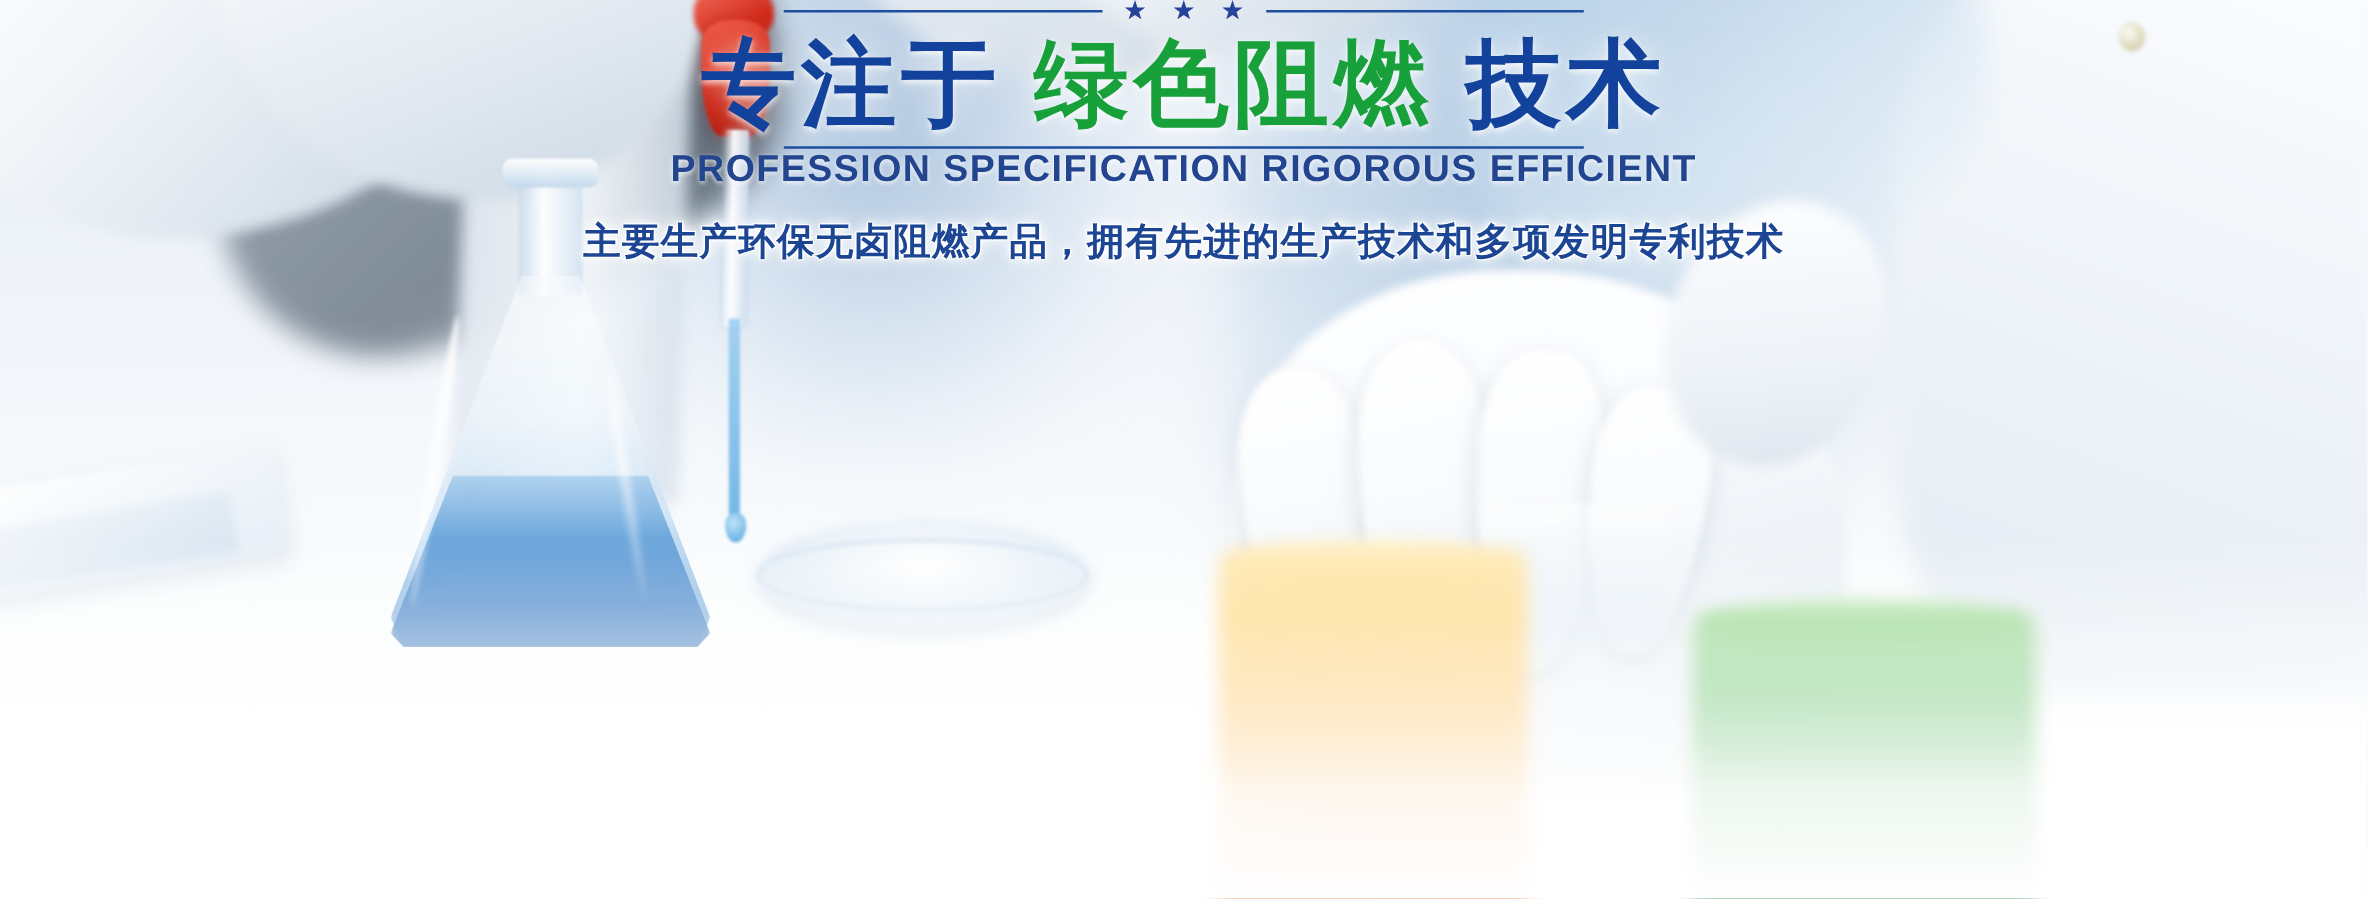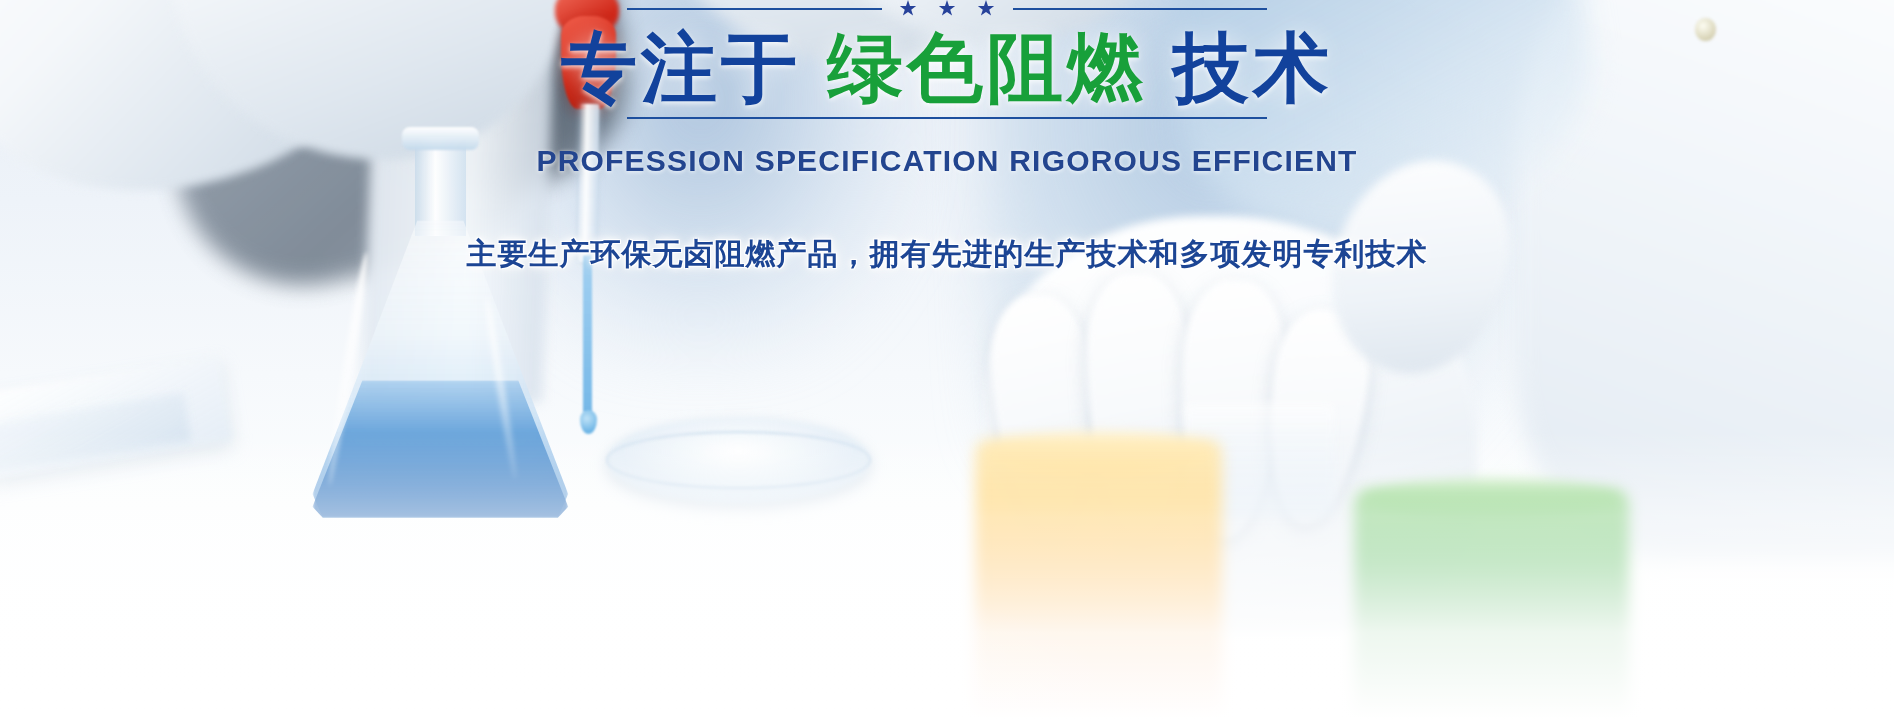--- a/index.html
+++ b/index.html
@@ -304,31 +304,31 @@
   .t-green{color:#18a03a;}
   .t-gap{display:inline-block;width:26px;}
 
   .rule-bottom{
     width:640px;height:0;
     border-top:2px solid #1d4f9e;
     margin-top:8px;
   }
 
   .subtitle-en{
-    margin-top:25px;
+    margin-top:0;
     font-size:30px;
     font-weight:700;
     letter-spacing:1.2px;
     color:#23458f;
     white-space:nowrap;
     text-shadow:0 1px 4px rgba(255,255,255,.8);
   }
 
   .tagline-cn{
-    margin-top:56px;
+    margin-top:20px;
     font-size:30px;
     font-weight:700;
     letter-spacing:1px;
     color:#1c4594;
     white-space:nowrap;
     text-shadow:
       0 0 6px #ffffff, 0 0 10px #ffffff,
       1px 1px 0 rgba(255,255,255,.95), -1px -1px 0 rgba(255,255,255,.95),
       1px -1px 0 rgba(255,255,255,.95), -1px 1px 0 rgba(255,255,255,.95),
       0 0 18px rgba(255,255,255,.9);

